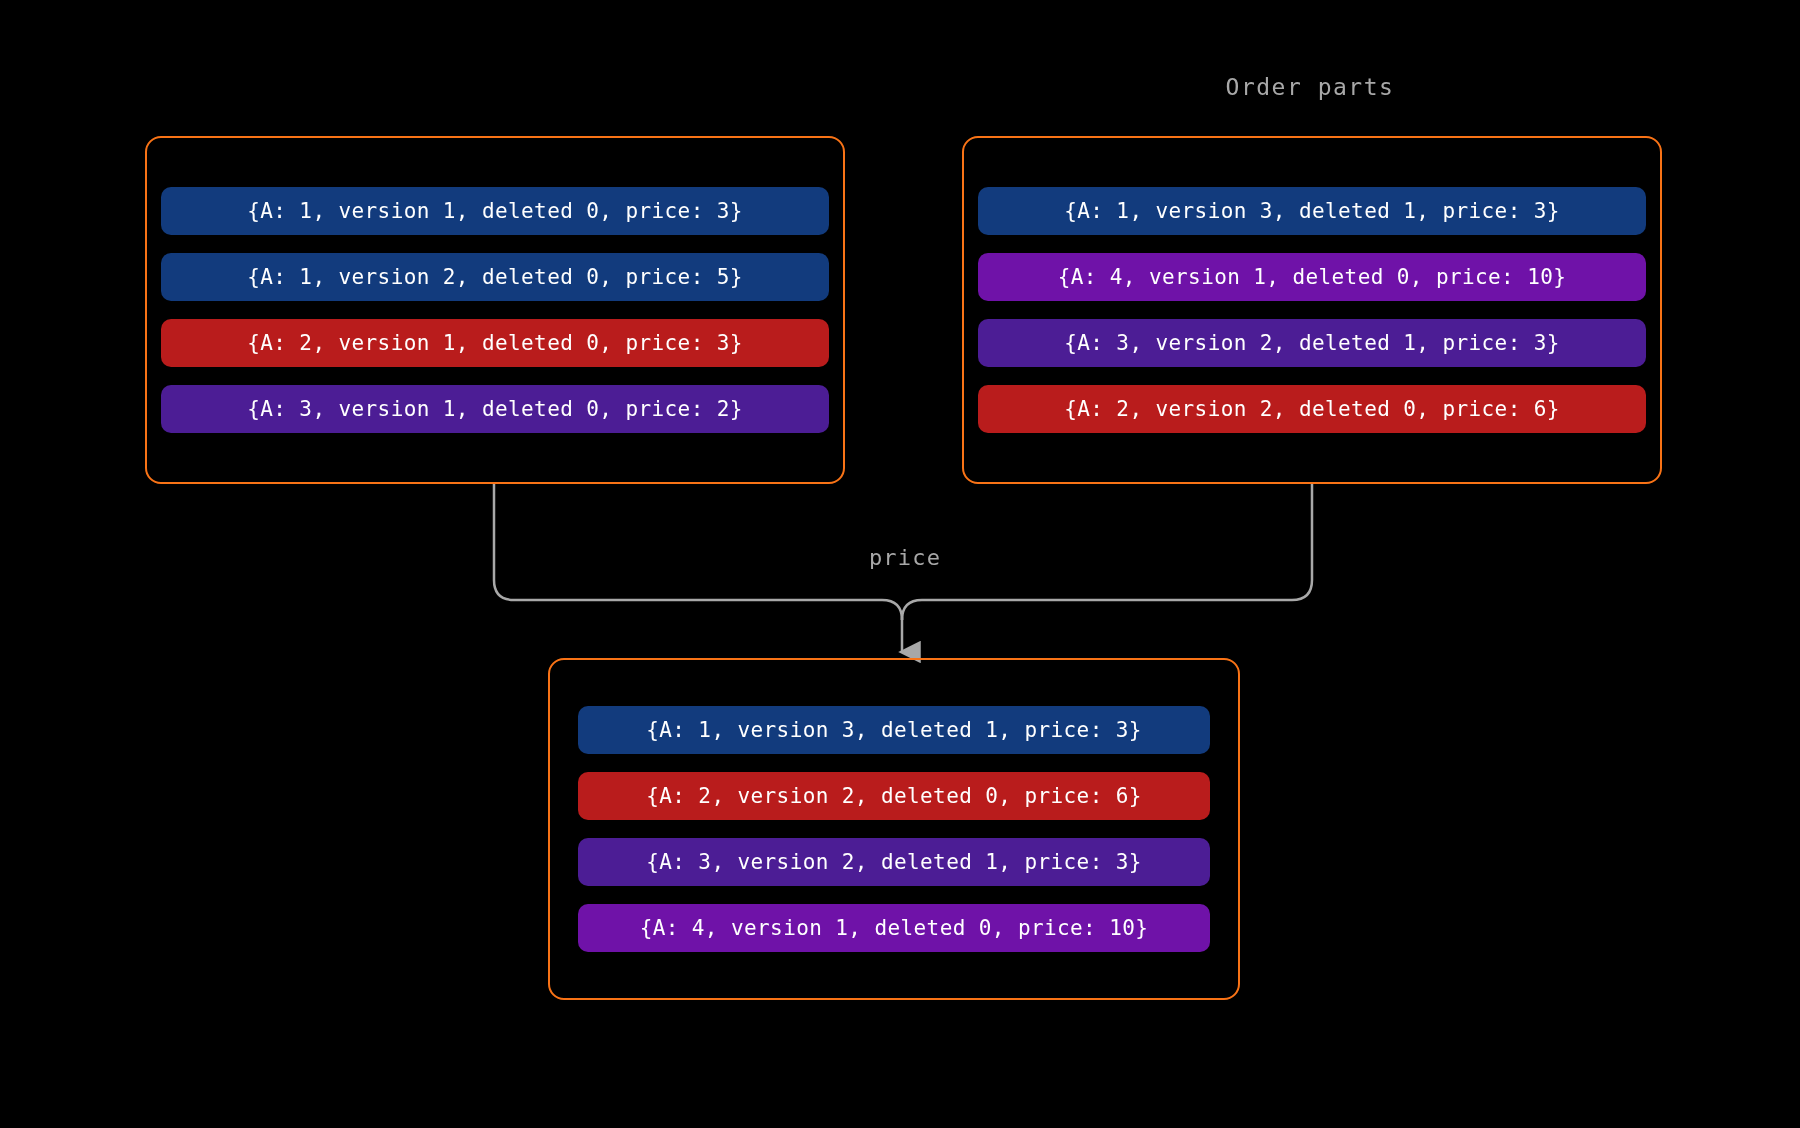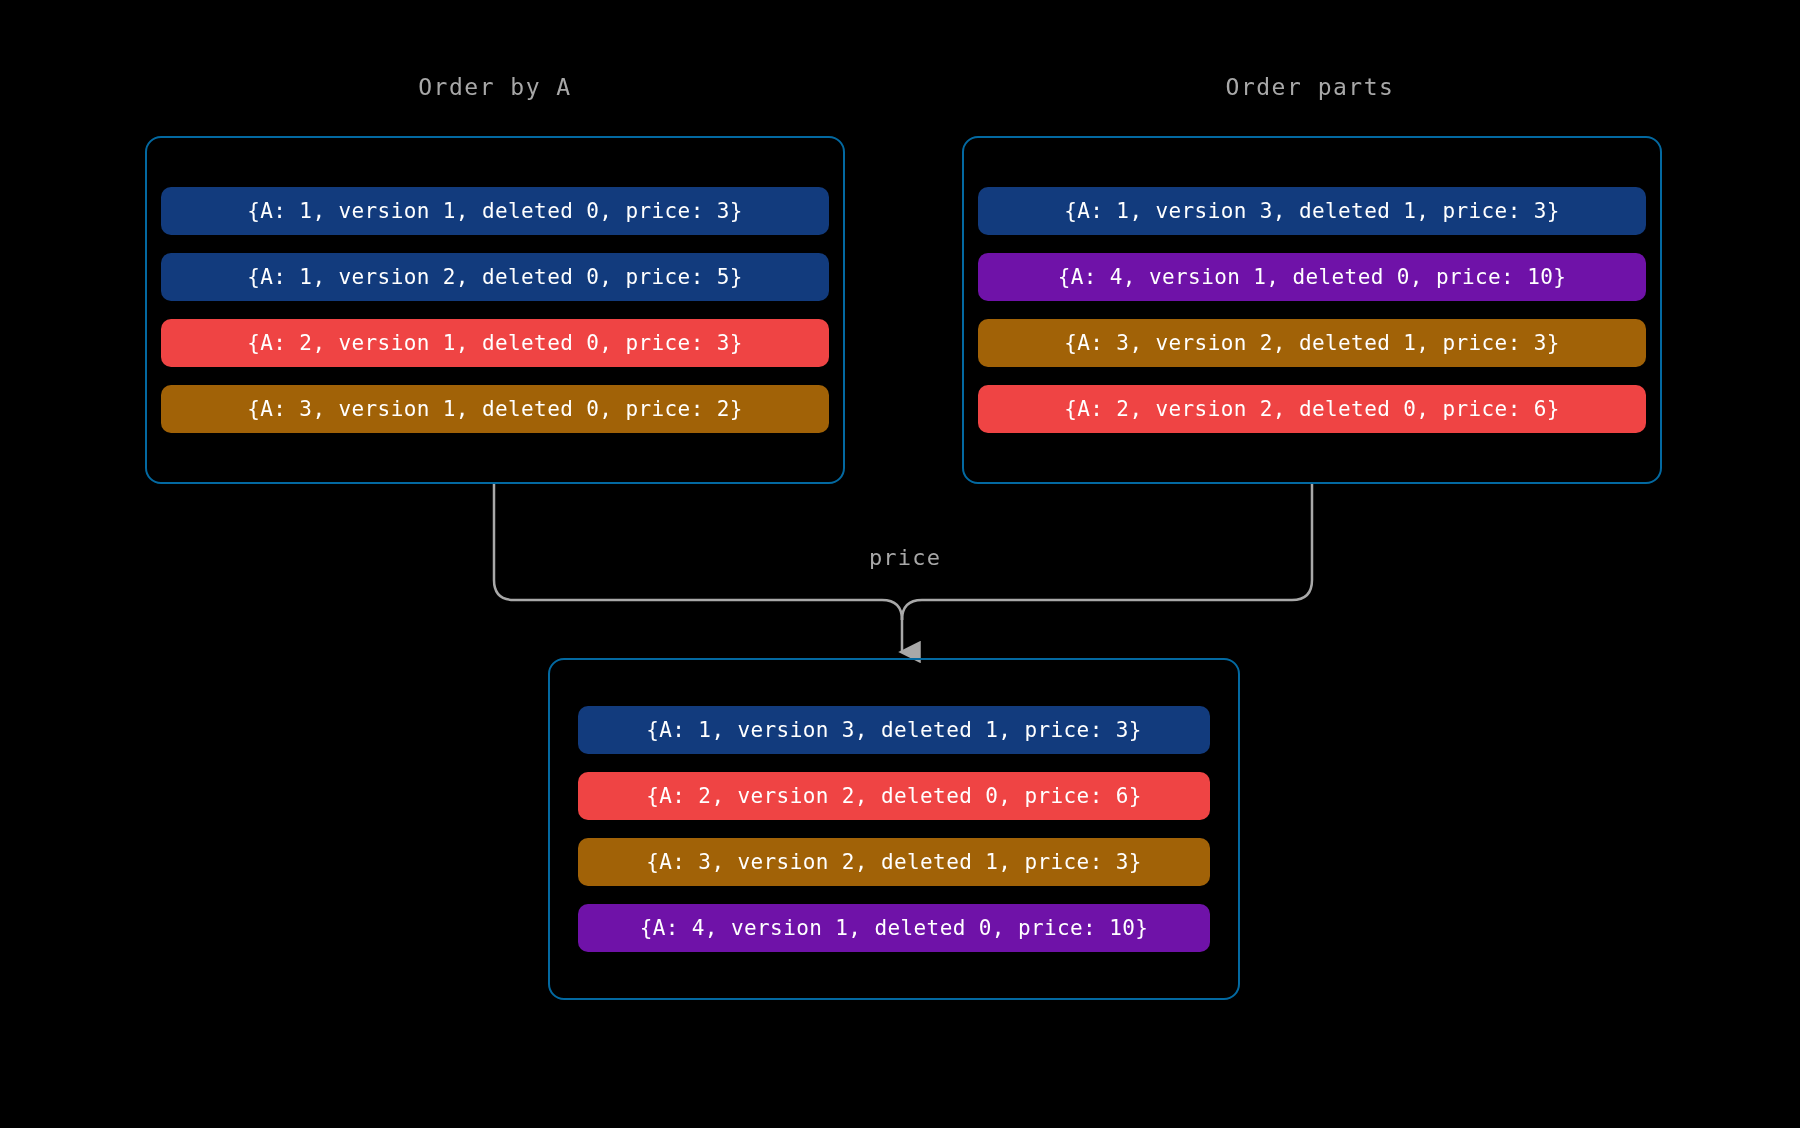--- a/index.html
+++ b/index.html
@@ -41,21 +41,21 @@
     white-space: nowrap;
     text-align: center;
     z-index: 3;
   }
   #title-order  { left: 145px;  top: 74px;  width: 700px; }
   #title-parts  { left: 960px;  top: 74px;  width: 700px; }
 
   
   .panel {
     position: absolute;
-    border: 2px solid #0369a1;
+    border: 2px solid #f97316;
     border-radius: 16px;
     background: transparent;
     box-sizing: border-box;
     z-index: 2;
     display: flex;
     flex-direction: column;
     justify-content: center;
   }
   #panel-order { left: 145px;  top: 136px; width: 700px;  height: 348px; }
   #panel-parts { left: 962px;  top: 136px; width: 700px;  height: 348px; }
@@ -76,22 +76,22 @@
     align-items: center;
     justify-content: center;
     color: #ffffff;
     font-size: 21px;
     letter-spacing: 0.4px;
     white-space: nowrap;
     box-sizing: border-box;
     padding: 0 12px;
   }
   .pill.blue   { background: #123b7d; }
-  .pill.green  { background: #ef4444; }
-  .pill.red    { background: #a16207; }
+  .pill.green  { background: #b91c1c; }
+  .pill.red    { background: #4c1d95; }
   .pill.purple { background: #6f12a8; text-align: center; }
 
   #panel-merged .rows { padding: 0 28px; }
   #panel-merged .pill { font-size: 21px; }
 
   
   #merge-label {
     position: absolute;
     left: 820px;
     top: 545px;
@@ -115,21 +115,20 @@
       </marker>
     </defs>
 
     <path d="M 494 484 L 494 580 Q 494 600 514 600 L 882 600 Q 902 600 902 620" fill="none" stroke="#a8a8a8" stroke-width="2.5"></path>
 
     <path d="M 1312 484 L 1312 580 Q 1312 600 1292 600 L 922 600 Q 902 600 902 620" fill="none" stroke="#a8a8a8" stroke-width="2.5"></path>
 
     <line x1="902" y1="615" x2="902" y2="652" stroke="#a8a8a8" stroke-width="2.5" marker-end="url(#arrowhead)"></line>
   </svg>
 
-  <div class="group-title" id="title-order">Order by A</div>
 
   <div class="panel" id="panel-order">
     <div class="rows">
       <div class="pill blue">{A: 1, version 1, deleted 0, price: 3}</div>
       <div class="pill blue">{A: 1, version 2, deleted 0, price: 5}</div>
       <div class="pill green">{A: 2, version 1, deleted 0, price: 3}</div>
       <div class="pill red">{A: 3, version 1, deleted 0, price: 2}</div>
     </div>
   </div>
 

